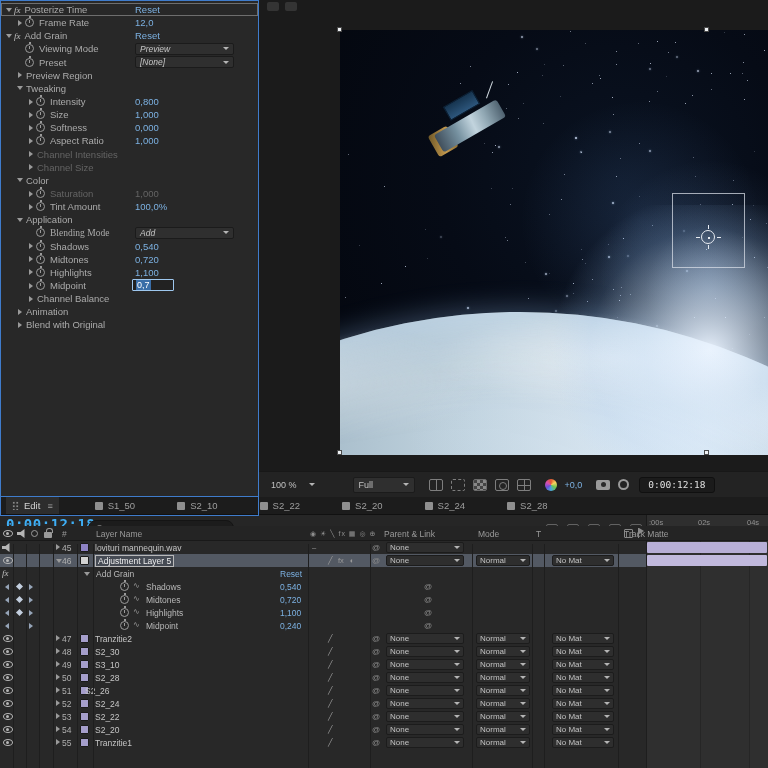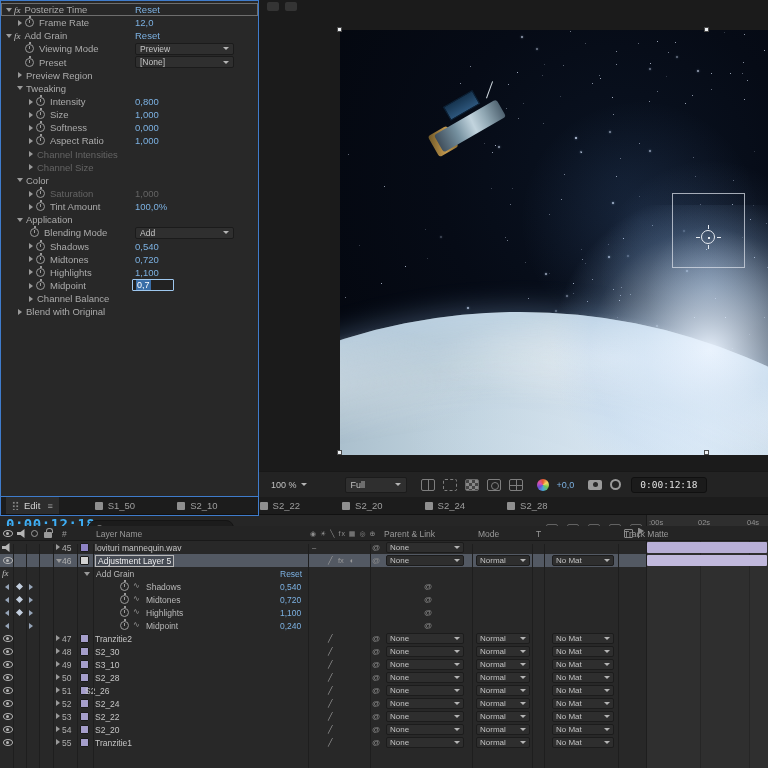--- a/index.html
+++ b/index.html
@@ -23,21 +23,21 @@
   .sw{position:relative;width:9px;height:9px;border:1px solid #9a9a9a;border-radius:50%;margin-right:4px;flex:none;}
   .sw::before{content:"";position:absolute;left:2.5px;top:-3px;width:2px;height:2px;background:#9a9a9a;}
   .sw::after{content:"";position:absolute;left:3px;top:1px;width:1px;height:3px;background:#9a9a9a;}
   .sw.abs{position:absolute;margin:0;}
   .fx-label{color:#ababab;font-size:9.5px;white-space:nowrap;margin-left:1px;}
   .fx-label.dim{color:#646464;}
   .fx-val{left:134px;font-size:9.5px;color:#7cb1e2;white-space:nowrap;}
   .fx-val.dim{color:#646464;}
   .link{color:#7cb1e2;}
   .fx-dd{left:134px;width:99px;height:12px;background:#2f2f2f;border:1px solid #1b1b1b;border-radius:2px;
-         color:#c6c6c6;font-size:8.5px;display:flex;align-items:center;justify-content:space-between;padding:0 4px;}
+         color:#c6c6c6;font-size:8.5px;display:flex;align-items:center;justify-content:space-between;padding:0 4px;font-style:italic;}
   .chev{width:0;height:0;border-left:3px solid transparent;border-right:3px solid transparent;border-top:3.5px solid #b5b5b5;flex:none;}
   .fx-check{left:134px;width:11px;height:11px;background:#8fc3e8;border:1px solid #1b1b1b;border-radius:1px;
             color:#15364e;font-size:9px;line-height:10px;text-align:center;font-weight:bold;}
   .fx-swatch{left:134px;top:2px;width:22px;height:9px;background:#ffffff;border:1px solid #000;}
   .eyedrop{left:163px;top:1px;width:13px;height:11px;}
   .eyedrop::before{content:"";position:absolute;left:1px;top:4px;width:10px;height:3px;background:#c9c9c9;border-radius:1.5px;transform:rotate(-38deg);}
   .fx-input{left:131px;top:0.5px;width:42px;height:12px;background:#222;border:1px solid #9ec7ee;border-radius:1px;
             display:flex;align-items:center;padding:0 3px;font-size:9px;color:#fff;}
   .fx-input .selhl{background:#3a6ea8;color:#fff;padding:0 1px;}
 
@@ -73,21 +73,21 @@
   .sat-foil{position:absolute;left:2px;top:20px;width:22px;height:24px;border-radius:3px;
             background:linear-gradient(120deg,#6b5526,#c59a4e 60%,#8a6c33);}
   .sat-ant{position:absolute;left:70px;top:10px;width:18px;height:1px;background:#cfd8de;transform:rotate(-40deg);}
   #roi{position:absolute;left:332px;top:163px;width:73px;height:75px;border:1px solid rgba(215,220,230,0.75);}
   .xh{position:absolute;background:#e8ecf2;}
   #xh-circle{position:absolute;left:361px;top:200px;width:14px;height:14px;border:1px solid #e8ecf2;border-radius:50%;background:transparent;}
   .handle{position:absolute;width:5px;height:5px;background:#eef1f4;border:1px solid #4a4a4a;z-index:8;}
 
   #viewer-toolbar{position:absolute;left:0;right:0;bottom:0;height:26px;background:#232323;border-top:1px solid #181818;
                   display:flex;align-items:center;font-size:9px;color:#c2c2c2;}
-  .vt-zoom{margin-left:12px;display:flex;align-items:center;gap:4px;}
+  .vt-zoom{margin-left:12px;display:flex;align-items:center;gap:12px;}
   .vt-dd{margin-left:38px;width:62px;height:16px;background:#2f2f2f;border:1px solid #1b1b1b;border-radius:2px;
          display:flex;align-items:center;justify-content:space-between;padding:0 5px;}
   .vt-icons{display:flex;gap:8px;margin-left:14px;align-items:center;}
   .vt-icon{width:14px;height:12px;border:1px solid #8f8f8f;border-radius:2px;position:relative;opacity:0.85;}
   .vt-split::before{content:"";position:absolute;left:6px;top:0;bottom:0;width:1px;background:#8f8f8f;}
   .vt-roi{border-style:dashed;}
   .vt-checker{background:repeating-conic-gradient(#9a9a9a 0 25%, #4a4a4a 0 50%) 0 0/6px 6px;border-color:#777;}
   .vt-mask::before{content:"";position:absolute;left:3px;top:2px;width:6px;height:6px;border:1px solid #8f8f8f;border-radius:50%;}
   .vt-grid::before{content:"";position:absolute;left:0;right:0;top:5px;height:1px;background:#8f8f8f;}
   .vt-grid::after{content:"";position:absolute;top:0;bottom:0;left:6px;width:1px;background:#8f8f8f;}
@@ -338,21 +338,21 @@
         </div>
         <div class="fx-row">
           <span class="fx-left" style="padding-left: 14px;">
             <span class="twirl">
               <span class="tri-d"></span>
             </span>
             <span class="fx-label">Application</span>
           </span>
         </div>
         <div class="fx-row">
-          <span class="fx-left" style="padding-left: 19px;">
+          <span class="fx-left" style="padding-left: 25px; font-family: Liberation Serif, serif;">
             <span class="twirl">
               <span class="tri-none"></span>
             </span>
             <span class="sw"></span>
             <span class="fx-label">Blending Mode</span>
           </span>
           <span class="fx-dd abs">
             <span class="dd-t">Add</span>
             <span class="chev"></span>
           </span>
@@ -398,20 +398,28 @@
           <span class="fx-input abs">
             <span class="selhl">0,7</span>
           </span>
         </div>
         <div class="fx-row">
           <span class="fx-left" style="padding-left: 25px;">
             <span class="twirl">
               <span class="tri-r"></span>
             </span>
             <span class="fx-label">Channel Balance</span>
+          </span>
+        </div>
+        <div class="fx-row">
+          <span class="fx-left" style="padding-left: 14px;">
+            <span class="twirl">
+              <span class="tri-r"></span>
+            </span>
+            <span class="fx-label">Animation</span>
           </span>
         </div>
         <div class="fx-row">
           <span class="fx-left" style="padding-left: 14px;">
             <span class="twirl">
               <span class="tri-r"></span>
             </span>
             <span class="fx-label">Blend with Original</span>
           </span>
         </div>

